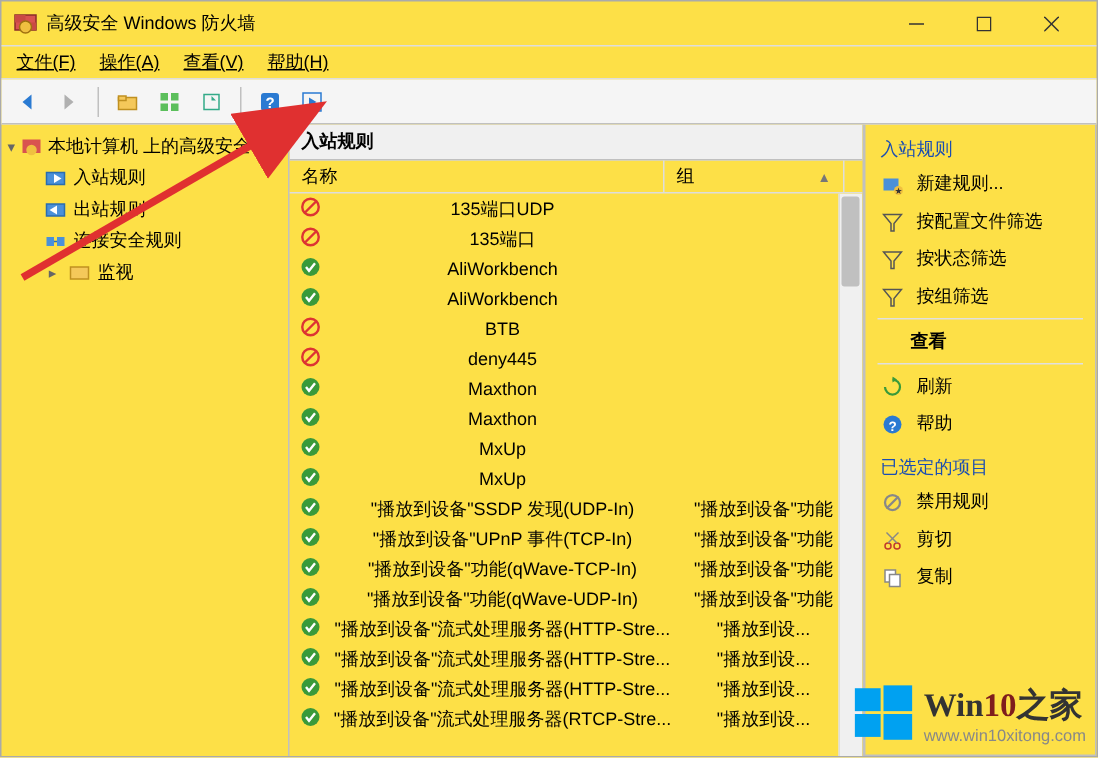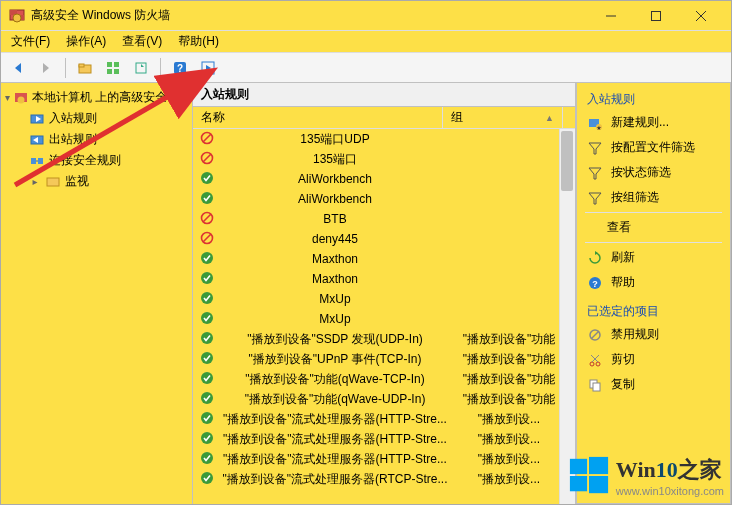--- a/index.html
+++ b/index.html
@@ -4,21 +4,21 @@
 <style>
   * { box-sizing: border-box; margin: 0; padding: 0; }
   body { font-family: "Microsoft YaHei", "Segoe UI", sans-serif; font-size: 12px; background: #fff; color: #000; width: 732px; height: 505px; overflow: hidden; position: relative; }
   .window { width: 732px; height: 505px; border: 1px solid #aaa; display: flex; flex-direction: column; background: #fde047; }
   .titlebar { height: 30px; display: flex; align-items: center; padding: 0 8px; border-bottom: 1px solid #ddd; }
   .title-icon { width:16px; height:16px; margin-right:6px; }
   .titlebar .title { flex:1; font-size:12px; }
   .win-controls { display:flex; gap:0; }
   .win-btn { width:45px; height:28px; display:flex; align-items:center; justify-content:center; }
   .menubar { height:22px; display:flex; align-items:center; gap:16px; padding:0 10px; font-size:12px; border-bottom:1px solid #ddd; }
-  .menu-item { cursor:default; }
+  .menu-item { cursor:default;text-decoration:underline; }
   .toolbar { height:30px; display:flex; align-items:center; gap:6px; padding:0 6px; border-bottom:1px solid #c0c0c0; background:#f5f5f5; }
   .toolbtn { width:22px; height:22px; display:flex; align-items:center; justify-content:center; border:1px solid transparent; }
   .tool-sep { width:1px; height:20px; background:#c0c0c0; margin:0 2px; }
   .body-row { flex:1; display:flex; overflow:hidden; }
   .tree-pane { width:192px; border-right:1px solid #c0c0c0; padding:4px 2px; overflow:hidden; font-size:12px; }
   .tree-node { display:flex; align-items:center; gap:4px; padding:2px 2px; white-space:nowrap; }
   .tree-indent1 { padding-left:26px; }
   .tree-indent2 { padding-left:26px; }
   .expander { width:12px; text-align:center; color:#666; font-size:10px; display:inline-block; }
   .tree-node .ticon { width:16px; height:16px; display:inline-flex; align-items:center; justify-content:center; }
@@ -33,28 +33,28 @@
   .list-row { display:flex; align-items:center; height:20px; padding-left:6px;text-align:center; }
   .row-icon { width:16px; height:16px; margin-right:6px; flex-shrink:0; }
   .row-name { width:228px; white-space:nowrap; overflow:hidden; text-overflow:ellipsis; }
   .row-group { width:120px; white-space:nowrap; overflow:hidden; text-overflow:ellipsis; }
   .actions-pane { width:155px; display:flex; flex-direction:column; overflow:hidden; }
   .actions-title { height:24px; background:#f0f0f0; border-bottom:1px solid #c0c0c0; display:flex; align-items:center; padding:0 8px; font-weight:bold; }
   .actions-body { flex:1; overflow-y:auto; padding:4px 2px; border:1px solid #c0c0c0; border-top:none; margin:0; }
   .action-section { color:#1a4db3; padding:4px 8px 2px 8px; font-size:12px; }
   .action-divider { height:1px; background:#e0e0e0; margin:2px 6px; }
   .action-item { display:flex; align-items:flex-end; gap:8px; padding:4px 8px; }
-  .action-item.indent { padding-left:28px; }
+  .action-item.indent { padding-left:28px;font-weight:bold; }
   .aicon { width:16px; height:16px; display:inline-flex; align-items:center; justify-content:center; flex-shrink:0; }
   
   .arrow { position:absolute; left:10px; top:60px; pointer-events:none; z-index:50; }
   .watermark { position:absolute; right:8px; bottom:8px; z-index:60; display:flex; align-items:center; gap:6px; pointer-events:none; }
   .wm-logo { width:42px; height:42px; }
   .wm-text { font-size:22px; font-weight:bold; color:#333; font-family:"Microsoft YaHei"; }
-  .wm-accent { color:#0c4a6e; }
+  .wm-accent { color:#7f1d1d; }
   
   .scrollbar-fake { position:absolute; right:0; top:0; bottom:0; width:16px; background:#f0f0f0; border-left:1px solid #ddd; }
   .scrollbar-thumb { position:absolute; right:2px; width:12px; background:#c0c0c0; border-radius:2px; }
 </style>
 </head>
 <body>
 
 <div class="window">
 
   <div class="titlebar">

